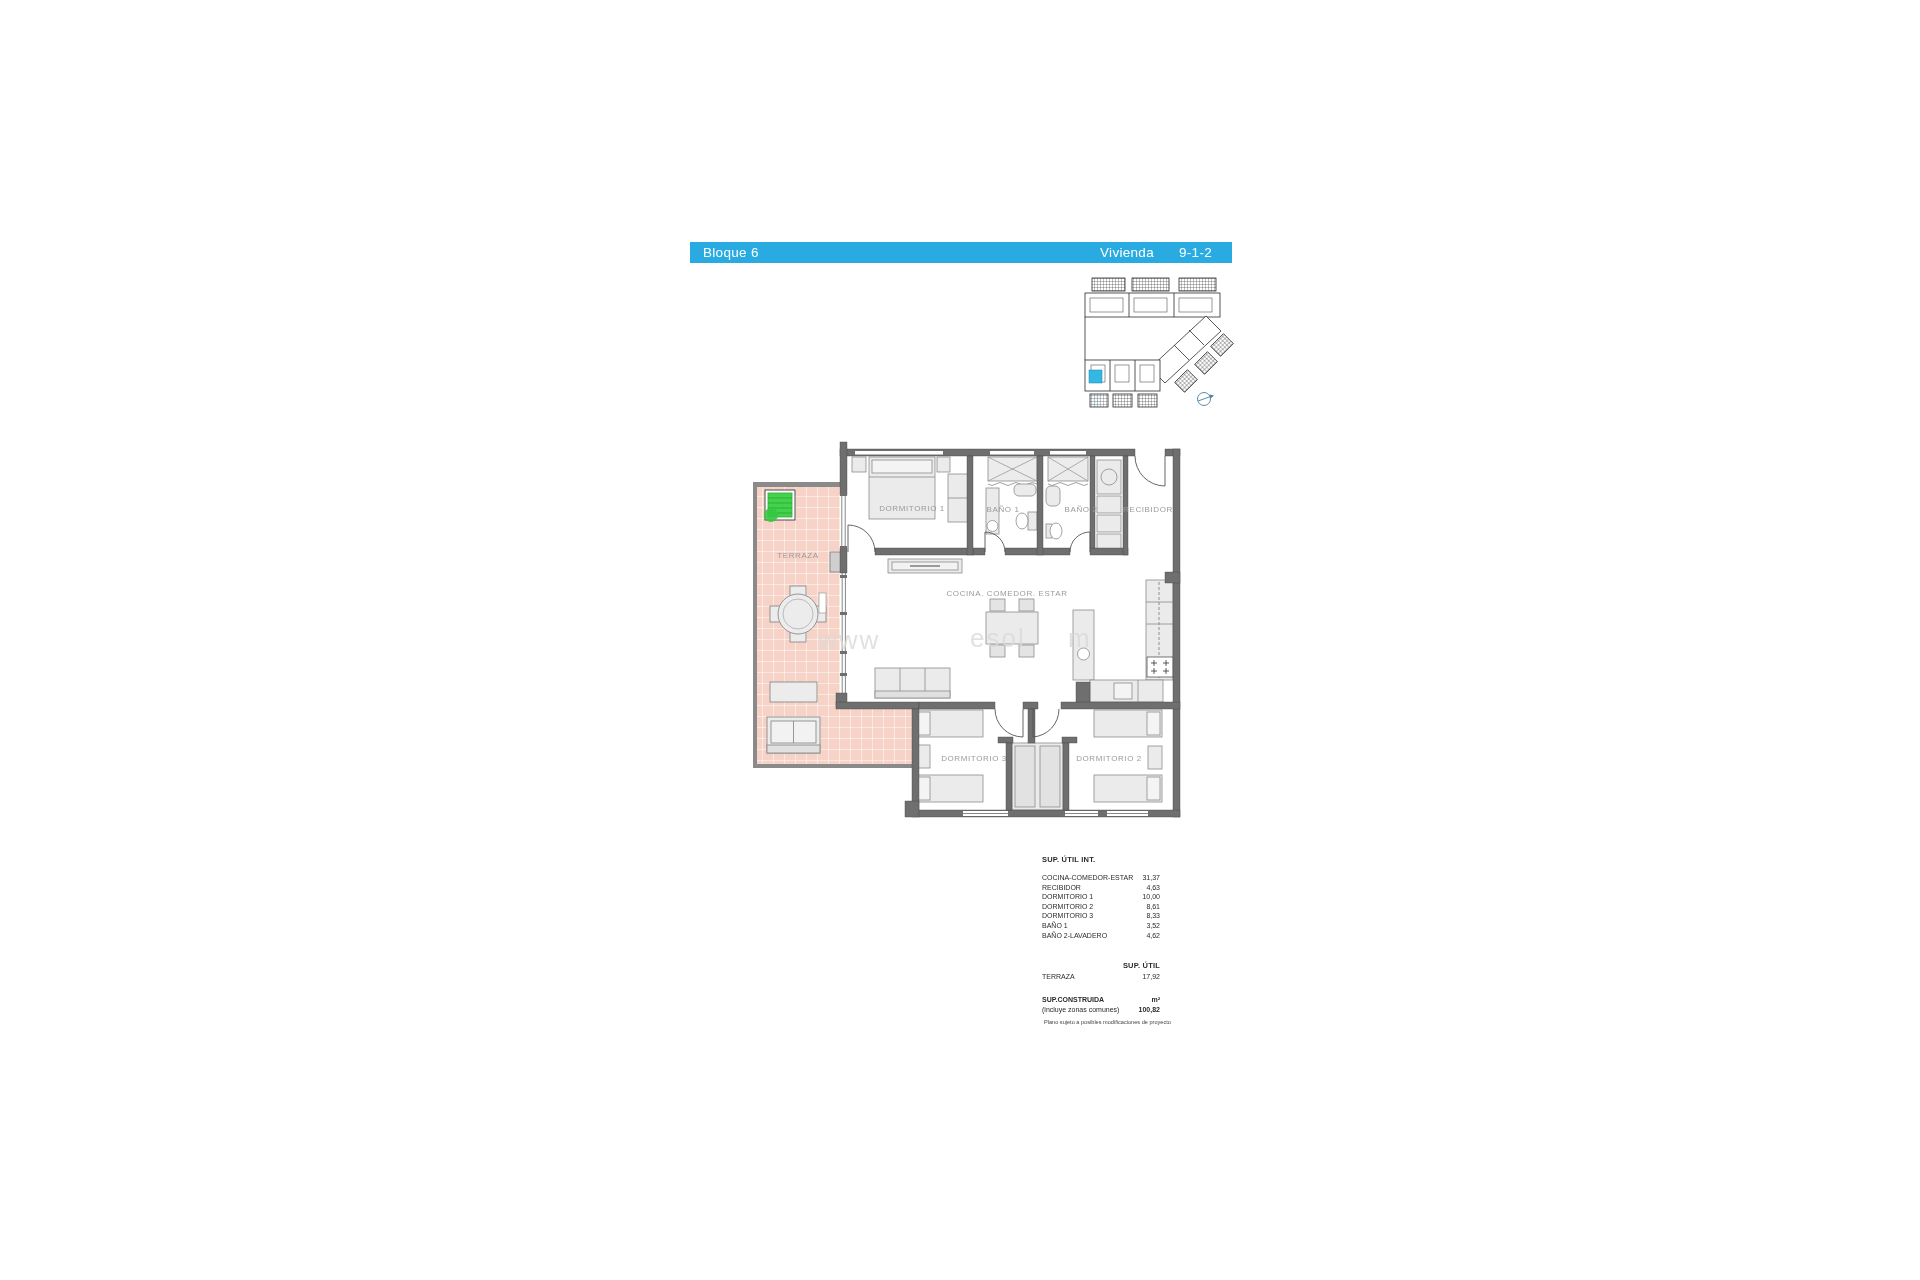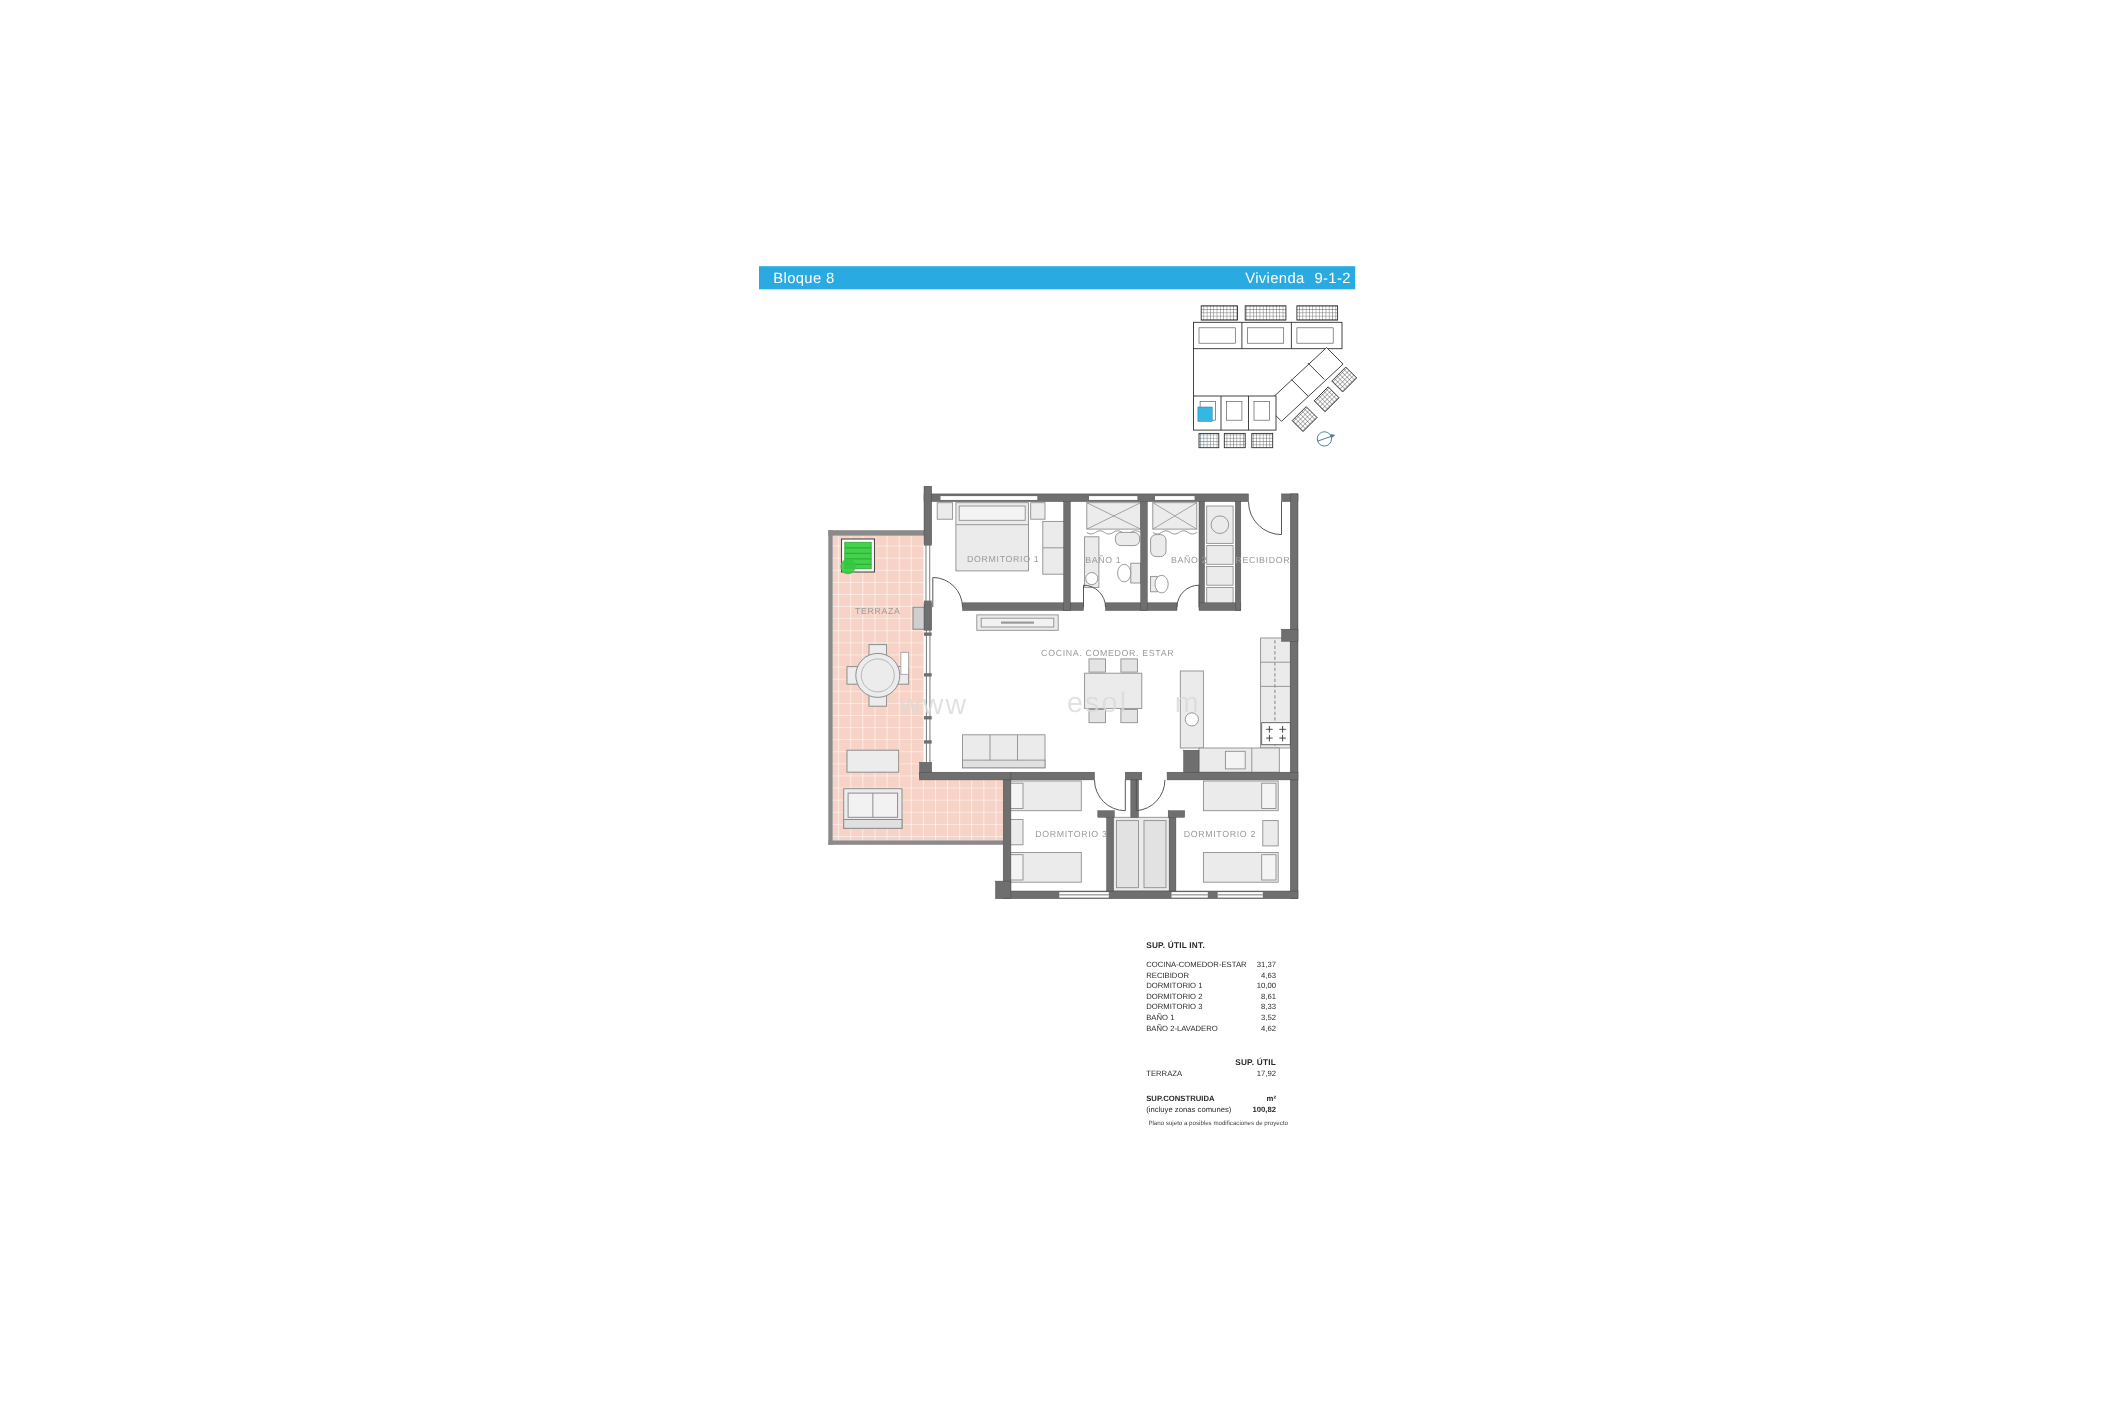--- a/index.html
+++ b/index.html
@@ -5,21 +5,21 @@
   html,body{margin:0;padding:0;background:#fff;}
   body{width:1920px;height:1280px;position:relative;overflow:hidden;
        font-family:"Liberation Sans", sans-serif;}
   .abs{position:absolute;}
 
   
   .titlebar{left:690px;top:242px;width:542px;height:21px;background:#29abe2;
     display:flex;align-items:center;justify-content:space-between;
     color:#fff;font-size:13.5px;letter-spacing:.3px;}
   .titlebar .lft{padding-left:13px;}
-  .titlebar .rgt{padding-right:4px;display:flex;gap:9px;}
+  .titlebar .rgt{padding-right:20px;display:flex;gap:25px;}
 
   
   .areas{left:1042px;top:855px;width:118px;color:#2a2a2a;}
   .tbl-title{font-size:7.5px;font-weight:bold;letter-spacing:.2px;}
   .tbl-rows{margin-top:9px;}
   .trow{display:flex;justify-content:space-between;font-size:7px;line-height:9.6px;}
   .tval{text-align:right;}
   .second{margin-top:21px;margin-bottom:2px;text-align:right;}
   .constr{margin-top:13px;}
   .constr .trow{line-height:10.5px;}
@@ -27,21 +27,21 @@
   .footnote{margin-top:3px;font-size:5.6px;color:#444;padding-left:2px;white-space:nowrap;}
 
   svg text{font-family:"Liberation Sans", sans-serif;}
   .roomlabel{fill:#9a9a9a;font-size:8px;letter-spacing:.6px;}
   .watermark{fill:#dadada;opacity:.8;font-size:26px;letter-spacing:2px;}
 </style>
 </head>
 <body>
 
 <div class="abs titlebar">
-  <span class="lft">Bloque 8</span>
+  <span class="lft">Bloque 6</span>
   <span class="rgt">
     <span>Vivienda</span>
     <span>9-1-2</span>
   </span>
 </div>
 
 <svg class="abs" style="left:1082px;top:272px" width="152" height="146" viewBox="0 0 152 146">
   <defs>
     <pattern id="hatch" width="3" height="3" patternUnits="userSpaceOnUse">
       <rect width="3" height="3" fill="#fff"></rect>

